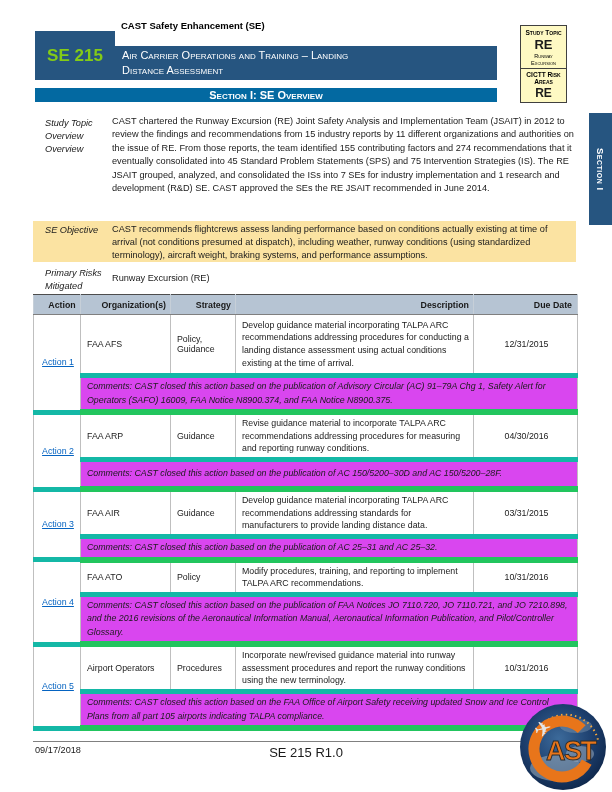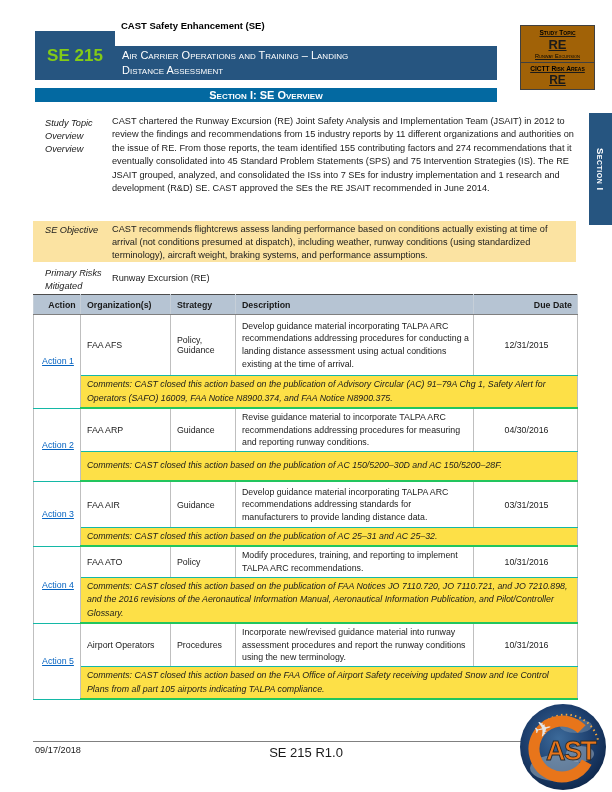--- a/index.html
+++ b/index.html
@@ -9,54 +9,54 @@
   
   .se-box{position:absolute;left:35px;top:31px;width:80px;height:49px;background:#265580;
           color:#84cc16;font-weight:bold;font-size:17px;display:flex;align-items:center;justify-content:center;}
   .kicker{position:absolute;left:121px;top:20px;font-size:9.5px;font-weight:bold;color:#000;}
   .title-bar{position:absolute;left:115px;top:46px;width:382px;height:34px;background:#265580;
              color:#fff;font-weight:normal;font-variant:small-caps;font-size:11px;line-height:15px;
              padding:2px 0 0 7px;box-sizing:border-box;}
   .section-bar{position:absolute;left:35px;top:88px;width:462px;height:14px;background:#0369a1;
                color:#fff;font-weight:bold;font-variant:small-caps;font-size:11px;
                display:flex;align-items:center;justify-content:center;}
-  .topic-box{position:absolute;left:520px;top:25px;width:75px;border:1px solid #404040;background:#a16207;
-             text-align:center;box-sizing:border-box;text-decoration:underline;}
+  .topic-box{position:absolute;left:520px;top:25px;width:47px;border:1px solid #404040;background:#fef9c3;
+             text-align:center;box-sizing:border-box;}
   .topic-top{padding:3px 1px 2px 1px;}
   .topic-bottom{border-top:1px solid #404040;padding:2px 1px 2px 1px;}
   .topic-label{font-variant:small-caps;font-weight:bold;font-size:6.6px;color:#000;}
   .topic-re{font-size:13px;font-weight:600;margin:1px 0;}
   .topic-sub{font-variant:small-caps;font-size:5.6px;line-height:6.5px;color:#000;}
   .topic-re2{font-size:12px;font-weight:600;margin-top:1px;}
   .side-tab{position:absolute;left:589px;top:113px;width:23px;height:112px;background:#265580;
             color:#fff;display:flex;align-items:center;justify-content:center;}
   .side-tab span{writing-mode:vertical-rl;font-variant:small-caps;font-weight:bold;font-size:9.5px;letter-spacing:.5px;}
 
   
   .flabel{position:absolute;left:45px;width:62px;font-style:italic;font-size:9.2px;line-height:13px;}
   .ftext{position:absolute;left:112px;width:463px;font-size:9.2px;line-height:13.4px;}
   .objective-bg{position:absolute;left:33px;top:221px;width:543px;height:41px;background:#FBE3A2;}
 
   
   table.actions{position:absolute;left:33px;top:294px;width:544px;border-collapse:collapse;table-layout:fixed;
                 font-size:8.8px;}
-  table.actions th{background:#B6C4D3;font-weight:bold;font-size:8.8px;color:#1a1a1a;text-align:left;
+  table.actions th{background:#B6C4D3;font-weight:bold;font-size:8.8px;color:#1a1a1a;text-align:right;
                    border-top:1.5px solid #4d4d4d;border-bottom:1px solid #7f7f7f;
                    border-left:1px solid #c6cfd8;border-right:1px solid #c6cfd8;
                    padding:2px 4px 2px 6px;height:15px;}
   table.actions th.c-action{text-align:center;padding-left:14px;}
   table.actions th.c-due{text-align:right;padding-right:5px;}
   table.actions td{border-left:1px solid #bfbfbf;border-right:1px solid #bfbfbf;vertical-align:middle;
                    padding:2px 4px 2px 6px;box-sizing:border-box;}
-  tr.mainrow td{border-bottom:1px solid #14b8a6;}
+  tr.mainrow td{border-bottom:5px solid #14b8a6;}
   td.c-desc{vertical-align:top;line-height:12.6px;padding-top:3px;}
   td.c-due{text-align:center;padding:2px;}
   td.c-action{text-align:center;padding:2px;border-bottom:1px solid #7f7f7f;}
-  td.comments{background:#fde047;font-style:italic;line-height:13.5px;padding:2px 6px;
-              border-bottom:2px solid #22c55e;vertical-align:top;}
+  td.comments{background:#d946ef;font-style:italic;line-height:13.5px;padding:2px 6px;
+              border-bottom:6px solid #22c55e;vertical-align:top;}
   a.action-link{color:#0563C1;text-decoration:underline;font-size:8.8px;}
 
   
   .footer-rule{position:absolute;left:33px;top:741px;width:545px;height:0;border-top:1.5px solid #808080;}
   .footer-date{position:absolute;left:35px;top:745px;font-size:9.2px;}
   .footer-doc{position:absolute;left:0;top:745px;width:612px;text-align:center;font-size:13px;}
   .footer-page{position:absolute;left:478px;top:745px;width:100px;text-align:right;font-size:9.2px;}
   .logo{position:absolute;left:518px;top:702px;width:90px;height:90px;}
 </style>
 </head>

